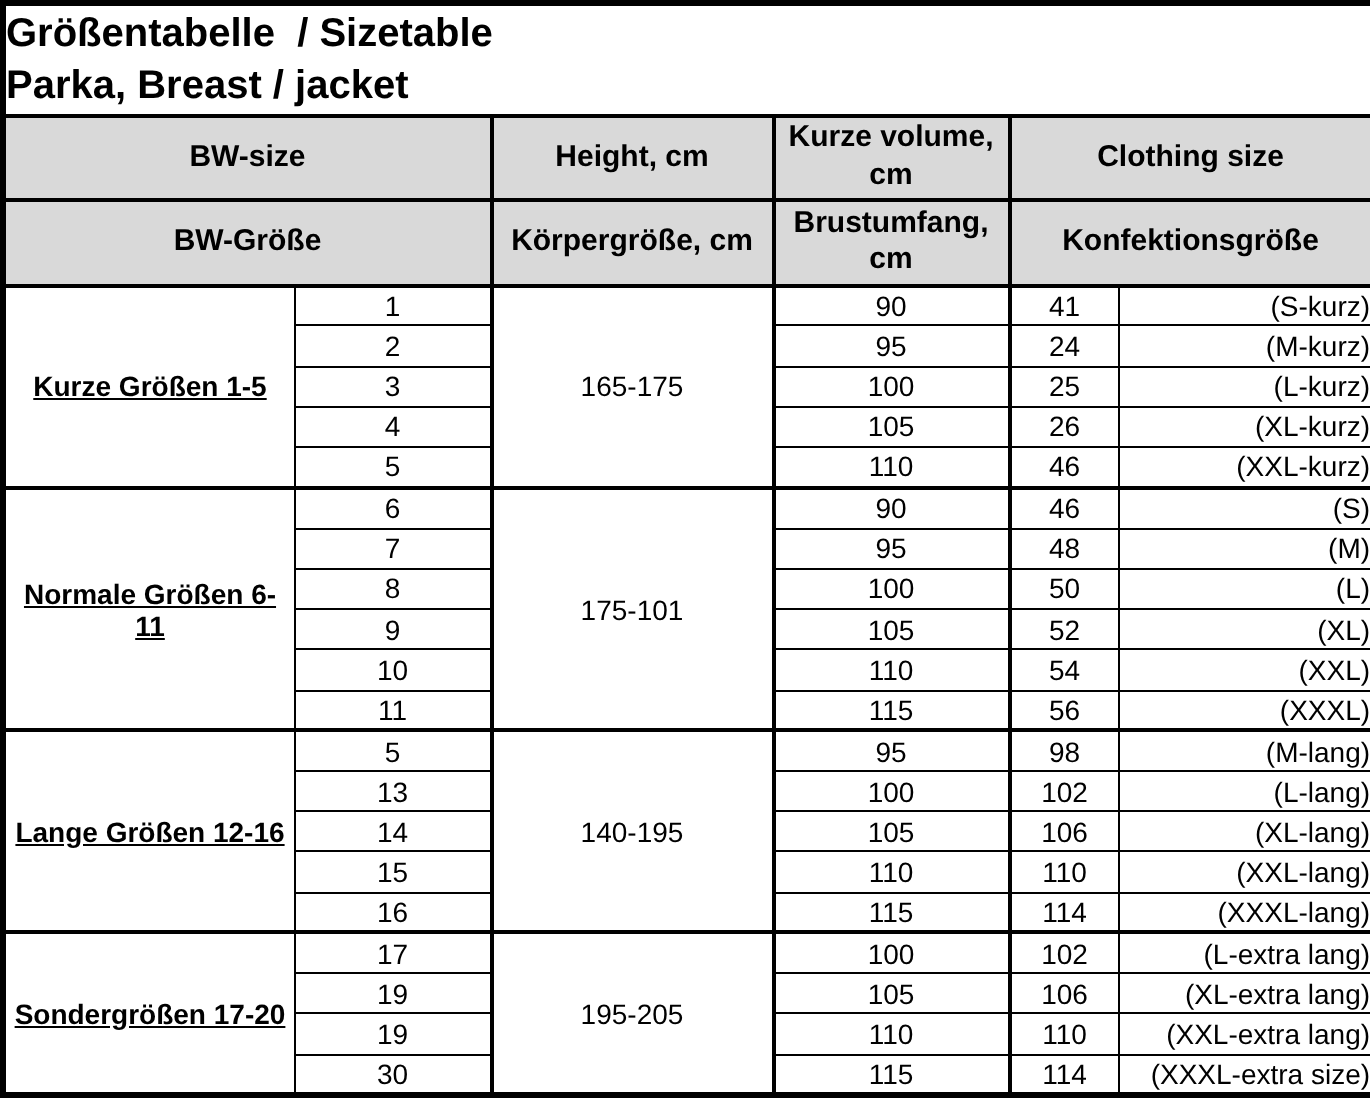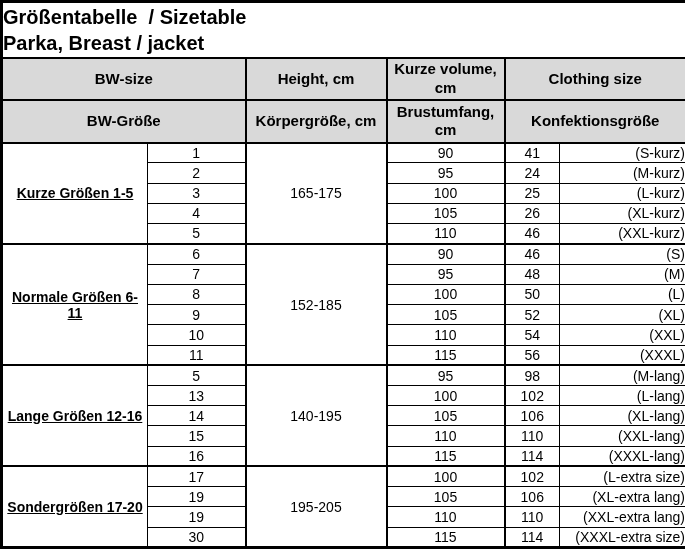--- a/index.html
+++ b/index.html
@@ -126,21 +126,21 @@
   <tr class="brow">
     <td class="num">5</td>
     <td class="breast bl2">110</td>
     <td class="sizen bl2">46</td>
     <td class="label">(XXL-kurz)</td>
   </tr>
 
   <tr class="brow sec">
     <td class="group" rowspan="6">Normale Größen 6-11</td>
     <td class="num">6</td>
-    <td class="height bl2" rowspan="6">152-185</td>
+    <td class="height bl2" rowspan="6">175-101</td>
     <td class="breast bl2">90</td>
     <td class="sizen bl2">46</td>
     <td class="label">(S)</td>
   </tr>
   <tr class="brow">
     <td class="num">7</td>
     <td class="breast bl2">95</td>
     <td class="sizen bl2">48</td>
     <td class="label">(M)</td>
   </tr>
@@ -201,21 +201,21 @@
     <td class="sizen bl2">114</td>
     <td class="label">(XXXL-lang)</td>
   </tr>
 
   <tr class="brow sec">
     <td class="group" rowspan="4">Sondergrößen 17-20</td>
     <td class="num">17</td>
     <td class="height bl2" rowspan="4">195-205</td>
     <td class="breast bl2">100</td>
     <td class="sizen bl2">102</td>
-    <td class="label">(L-extra size)</td>
+    <td class="label">(L-extra lang)</td>
   </tr>
   <tr class="brow">
     <td class="num">19</td>
     <td class="breast bl2">105</td>
     <td class="sizen bl2">106</td>
     <td class="label">(XL-extra lang)</td>
   </tr>
   <tr class="brow">
     <td class="num">19</td>
     <td class="breast bl2">110</td>

